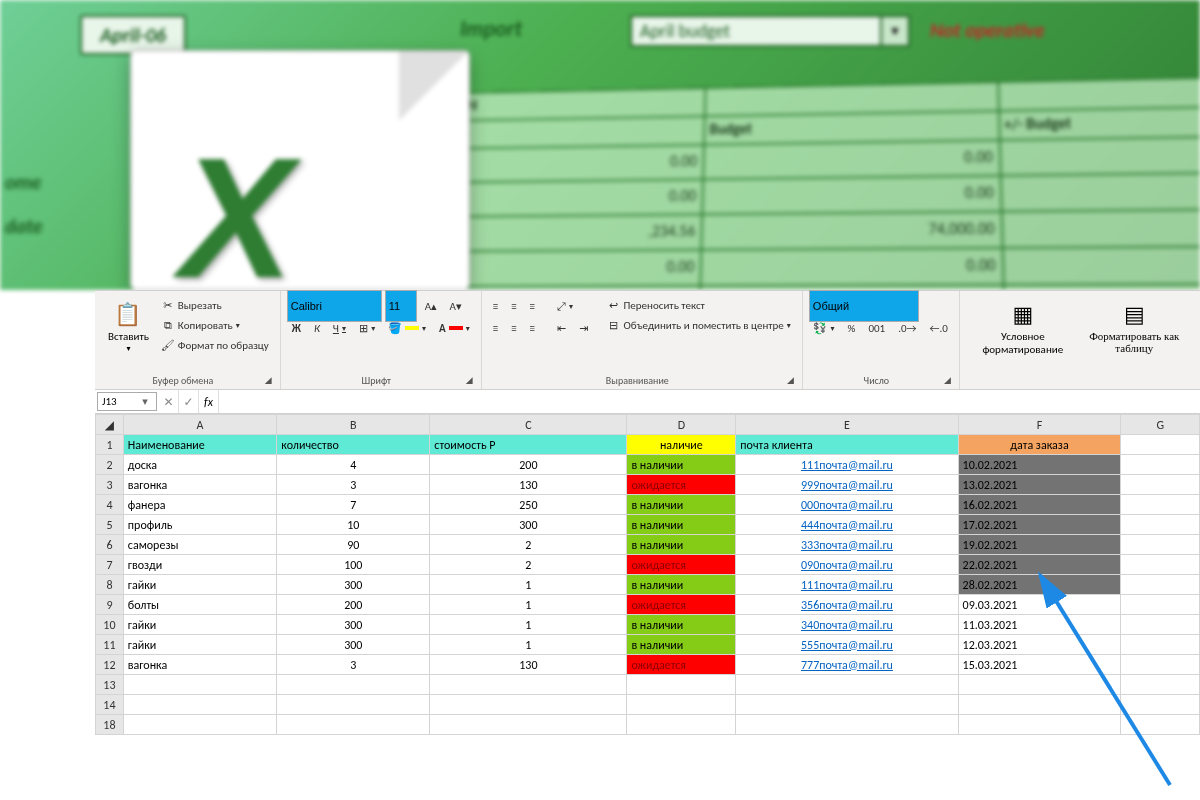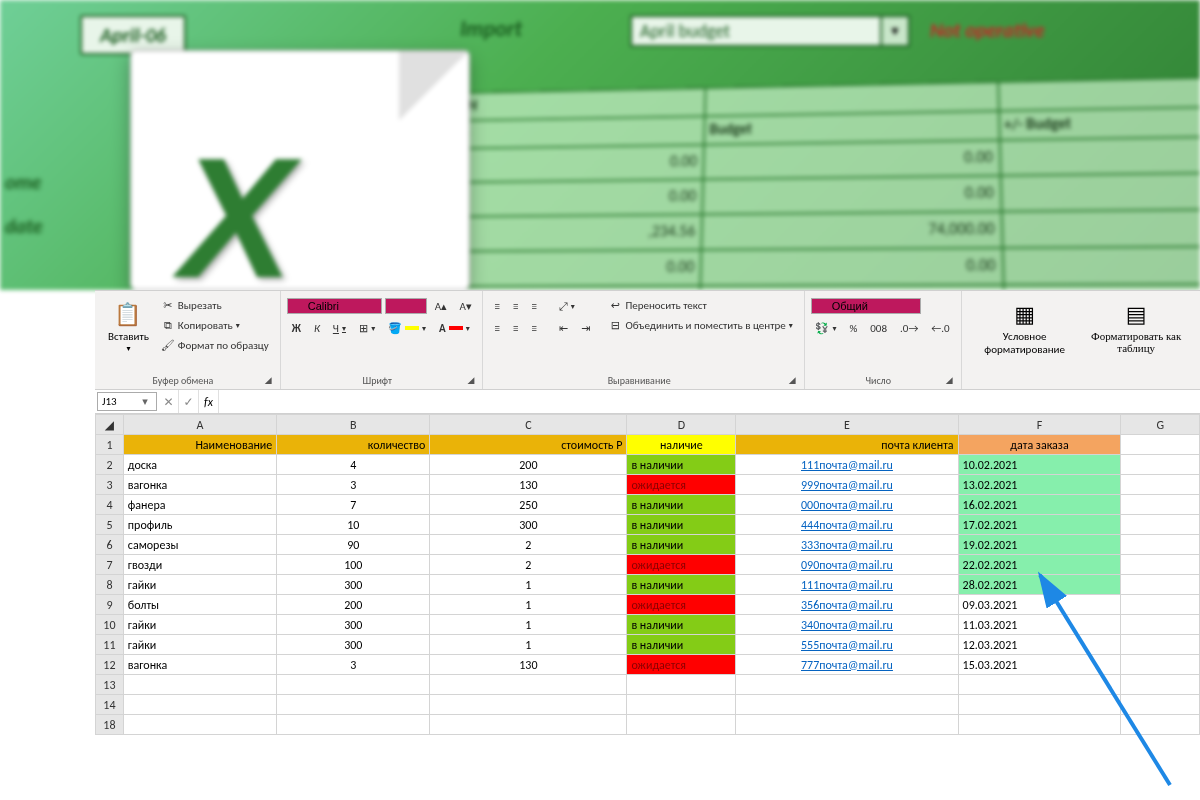--- a/index.html
+++ b/index.html
@@ -27,48 +27,48 @@
   
   .ribbon { position: absolute; top: 290px; left: 95px; right: 0; height: 100px; background: #f3f2f1; border-top: 1px solid #d0d0d0; border-bottom: 1px solid #d0d0d0; z-index: 2; display: flex; }
   .ribbon-group { border-right: 1px solid #d8d8d8; padding: 4px 6px 2px 6px; display: flex; flex-direction: column; position: relative; }
   .ribbon-group-title { font-size: 10px; color: #555; text-align: center; margin-top: auto; padding-top: 2px; }
   .ribbon-group-title .launcher { float: right; margin-right: 2px; font-size: 9px; color: #555; cursor: pointer; }
   .ribbon-row { display: flex; align-items: center; gap: 3px; height: 22px; }
   .rb-btn { padding: 2px 4px; border: 1px solid transparent; cursor: pointer; display: inline-flex; align-items: center; gap: 3px; font-size: 11px; color: #333; }
   .rb-icon { width: 14px; height: 14px; display: inline-flex; align-items: center; justify-content: center; font-size: 11px; }
   .big-btn { display: flex; flex-direction: column; align-items: center; padding: 4px 6px; cursor: pointer; font-size: 11px; border: 1px solid transparent; }
   .big-btn .big-icon { width: 28px; height: 28px; margin-bottom: 2px; display: flex; align-items: center; justify-content: center; font-size: 22px; }
-  input.font-sel, select.font-sel { height: 16px; font-size: 11px; border: 1px solid #ababab; background: #be185d; padding: 0 20px; }
+  input.font-sel, select.font-sel { height: 32px; font-size: 11px; border: 1px solid #ababab; background: #0ea5e9; padding: 0 3px; }
   .bold { font-weight: bold; } .italic { font-style: italic; } .underline { text-decoration: underline; }
   .color-strip { width: 14px; height: 4px; display: block; }
   
   
   .formula-bar { position: absolute; top: 390px; left: 95px; right: 0; height: 24px; background: #fff; border-bottom: 1px solid #d0d0d0; display: flex; align-items: stretch; z-index: 2; }
   .name-box { width: 60px; border: 1px solid #ababab; display: flex; align-items: center; padding: 0 4px; font-size: 11px; margin: 2px; background: #fff; }
   .name-box .dd { width: 14px; text-align: center; color: #666; cursor: pointer; }
   .fb-btn { width: 20px; display: flex; align-items: center; justify-content: center; font-size: 12px; border-right: 1px solid #e0e0e0; cursor: pointer; }
   .fx-input { flex: 1; border: none; padding: 0 6px; font-size: 11px; outline: none; }
   
   
   .grid-area { position: absolute; top: 414px; left: 95px; right: 0; bottom: 0; background: #fff; z-index: 2; overflow: auto; }
   table.grid { border-collapse: collapse; table-layout: fixed; }
   table.grid th, table.grid td { border: 1px solid #d4d4d4; height: 20px; font-size: 12px; padding: 0 4px; white-space: nowrap; overflow: hidden; }
   table.grid th { background: #e6e6e6; font-weight: normal; color: #333; text-align: center; position: sticky; }
   table.grid th.rowh { width: 28px; background: #e6e6e6; text-align: center; }
   .corner { width: 28px; background: #e6e6e6; }
   .colA { width: 155px; } .colB { width: 155px; } .colC { width: 200px; } .colD { width: 110px; } .colE { width: 225px; } .colF { width: 165px; } .colG { width: 80px; }
   
-  td.hdr-cell { background: #eab308; text-align: right; border: 1px solid #000; }
+  td.hdr-cell { background: #5eead4; text-align: left; border: 1px solid #000; }
   td.hdr-yellow { background: #ffff00; text-align: center; border: 1px solid #000; }
   td.hdr-orange { background: #f4a460; text-align: center; border: 1px solid #000; }
   td.center { text-align: center; }
   td.stock-ok { background: #84cc16; }
   td.stock-wait { background: #ff0000; color: #8b0000; }
   td.email { color: #0563c1; text-decoration: underline; text-align: center; cursor: pointer; }
-  td.date-pink { background: #86efac; margin-left: 44px; }
+  td.date-pink { background: #737373; margin-left: 44px; }
   
   
   .arrow-annot { position: absolute; z-index: 5; pointer-events: none; }
 </style>
 </head>
 <body>
 
 <div class="bg-layer">
   <div class="pill">April-06</div>
   <div class="label-import">Import</div>
@@ -259,21 +259,21 @@
     </div>
     <div class="ribbon-row">
       <span class="rb-btn">
           <span>💱</span>
           <span style="font-size:8px;">▾</span>
         </span>
       <span class="rb-btn">
           <span>%</span>
         </span>
       <span class="rb-btn">
-          <span>008</span>
+          <span>001</span>
         </span>
       <span class="rb-btn">
           <span>.0→</span>
         </span>
       <span class="rb-btn">
           <span>←.0</span>
         </span>
     </div>
     <div class="ribbon-group-title"><span>Число</span><span class="launcher">◢</span></div>
   </div>

